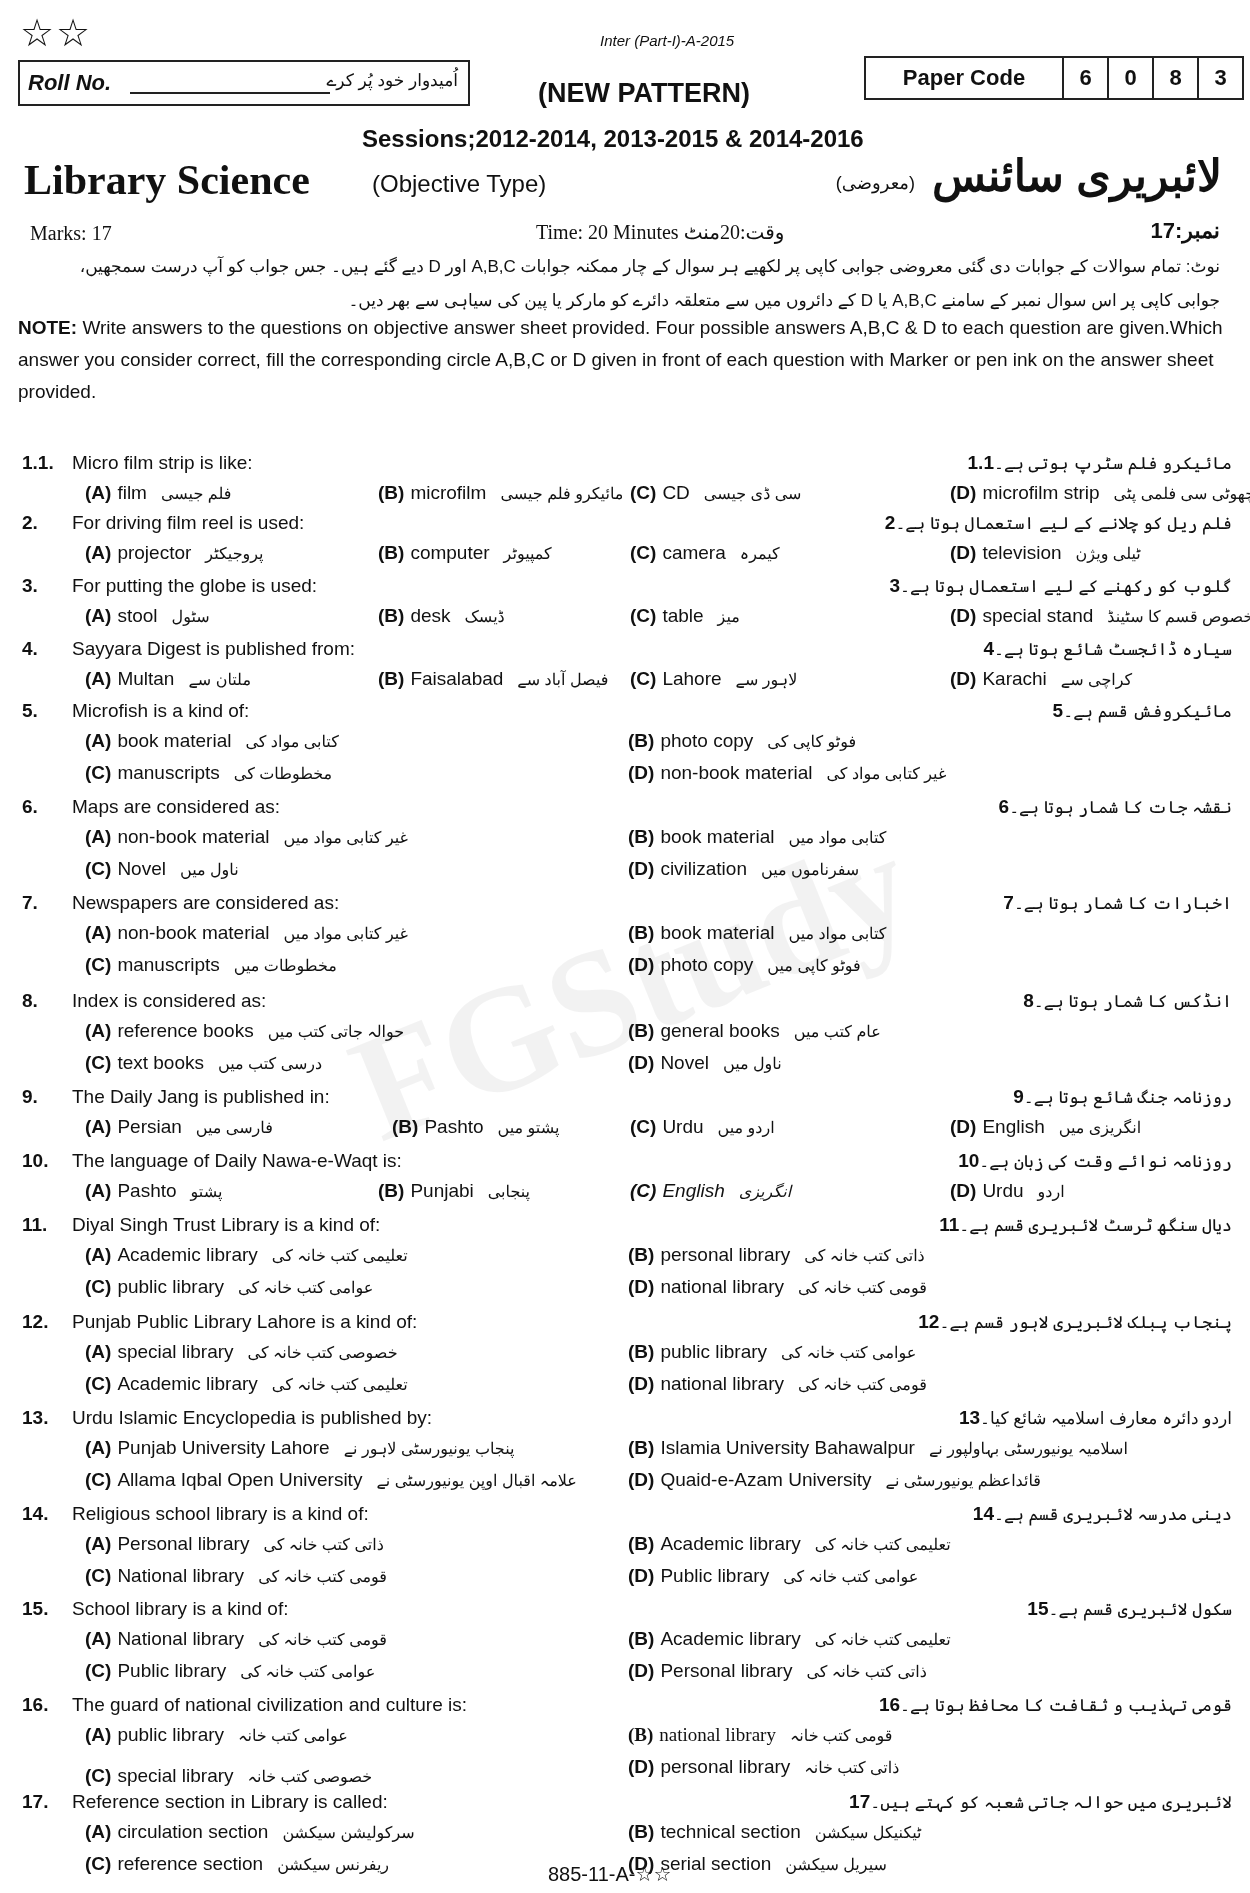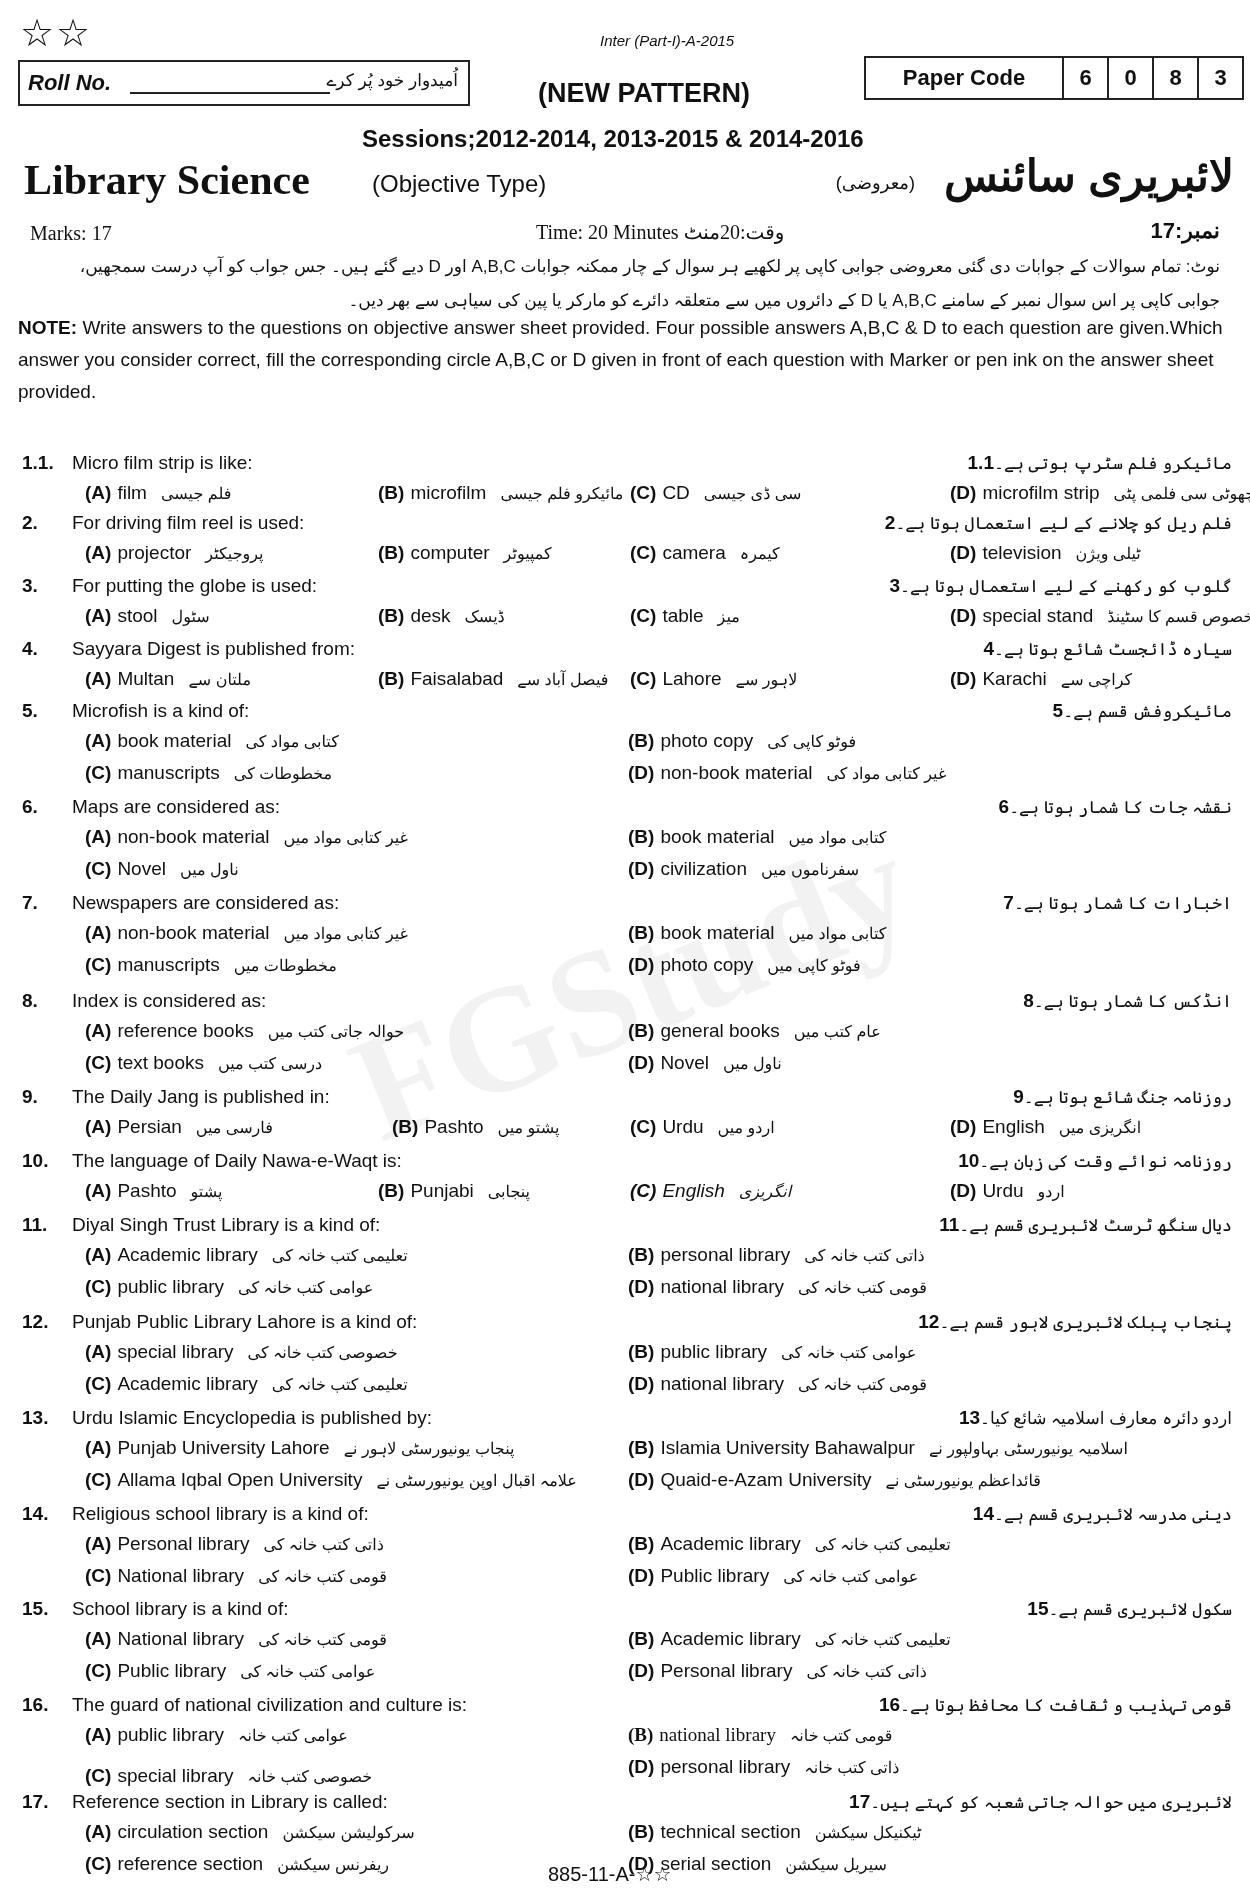--- a/index.html
+++ b/index.html
@@ -11,21 +11,21 @@
   .roll-label{left:8px;top:8px;font-size:22px;font-weight:bold;font-style:italic;}
   .roll-line{left:110px;top:30px;width:200px;border-bottom:2px solid #222;}
   .roll-urdu{right:10px;top:8px;font-size:17px;direction:rtl;}
   .pattern{left:538px;top:78px;font-size:27px;font-weight:bold;}
   .code-box{left:842px;top:56px;height:44px;display:flex;border:2px solid #222;box-sizing:border-box;margin-left:22px;}
   .code-cell{border-left:2px solid #222;width:43px;display:flex;align-items:center;justify-content:center;font-size:22px;font-weight:bold;}
   .code-label{width:196px;display:flex;align-items:center;justify-content:center;font-size:22px;font-weight:bold;}
   .sessions{left:362px;top:125px;font-size:24px;font-weight:bold;}
   .title{left:24px;top:156px;font-size:42px;font-weight:bold;font-family:"Liberation Serif",serif;}
   .objtype{left:372px;top:170px;font-size:24px;}
-  .urdu-title{right:16px;top:150px;font-size:44px;font-weight:bold;direction:rtl;}
+  .urdu-title{right:28px;top:150px;font-size:44px;font-weight:bold;direction:rtl;}
   .urdu-sub{right:335px;top:172px;font-size:18px;direction:rtl;}
   .marks{left:18px;top:222px;font-size:20px;font-family:"Liberation Serif",serif;margin-left:12px;}
   .time{left:536px;top:220px;font-size:20px;font-family:"Liberation Serif",serif;}
   .marks-ur{right:30px;top:218px;font-size:22px;font-weight:bold;}
   .note-ur{right:30px;top:250px;width:1180px;font-size:17px;direction:rtl;text-align:right;line-height:34px;}
   .note-en{left:18px;top:312px;width:1210px;font-size:19px;line-height:32px;}
   .note-en b{font-weight:bold;}
   .q{position:absolute;left:0;width:1250px;}
   .qnum{position:absolute;left:22px;font-size:19px;font-weight:bold;}
   .qtext{position:absolute;left:72px;font-size:19px;}

